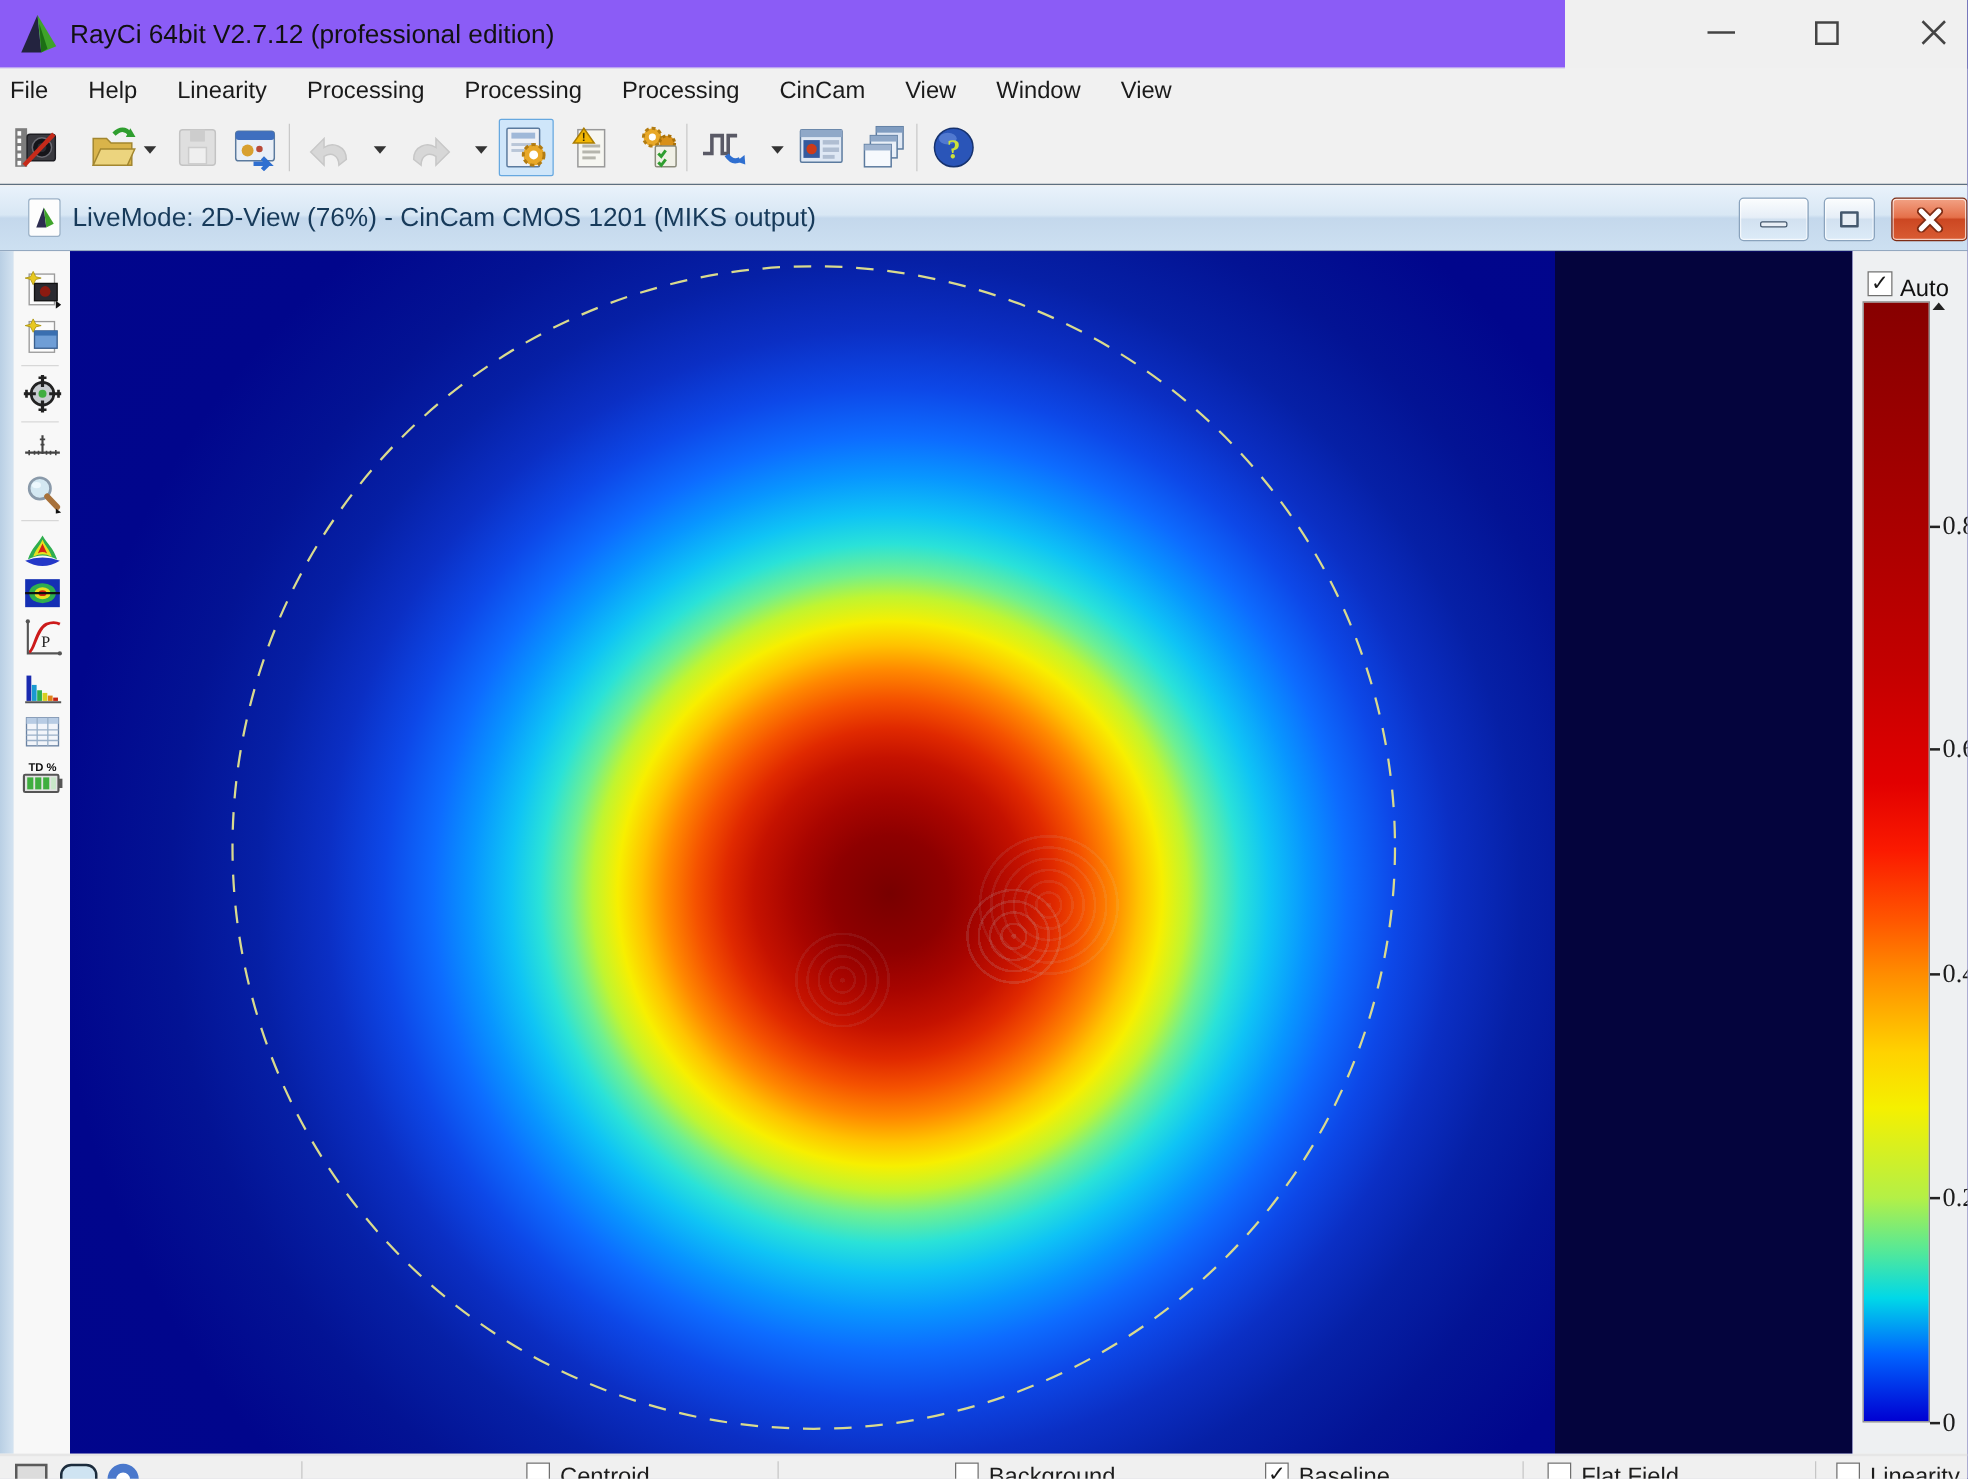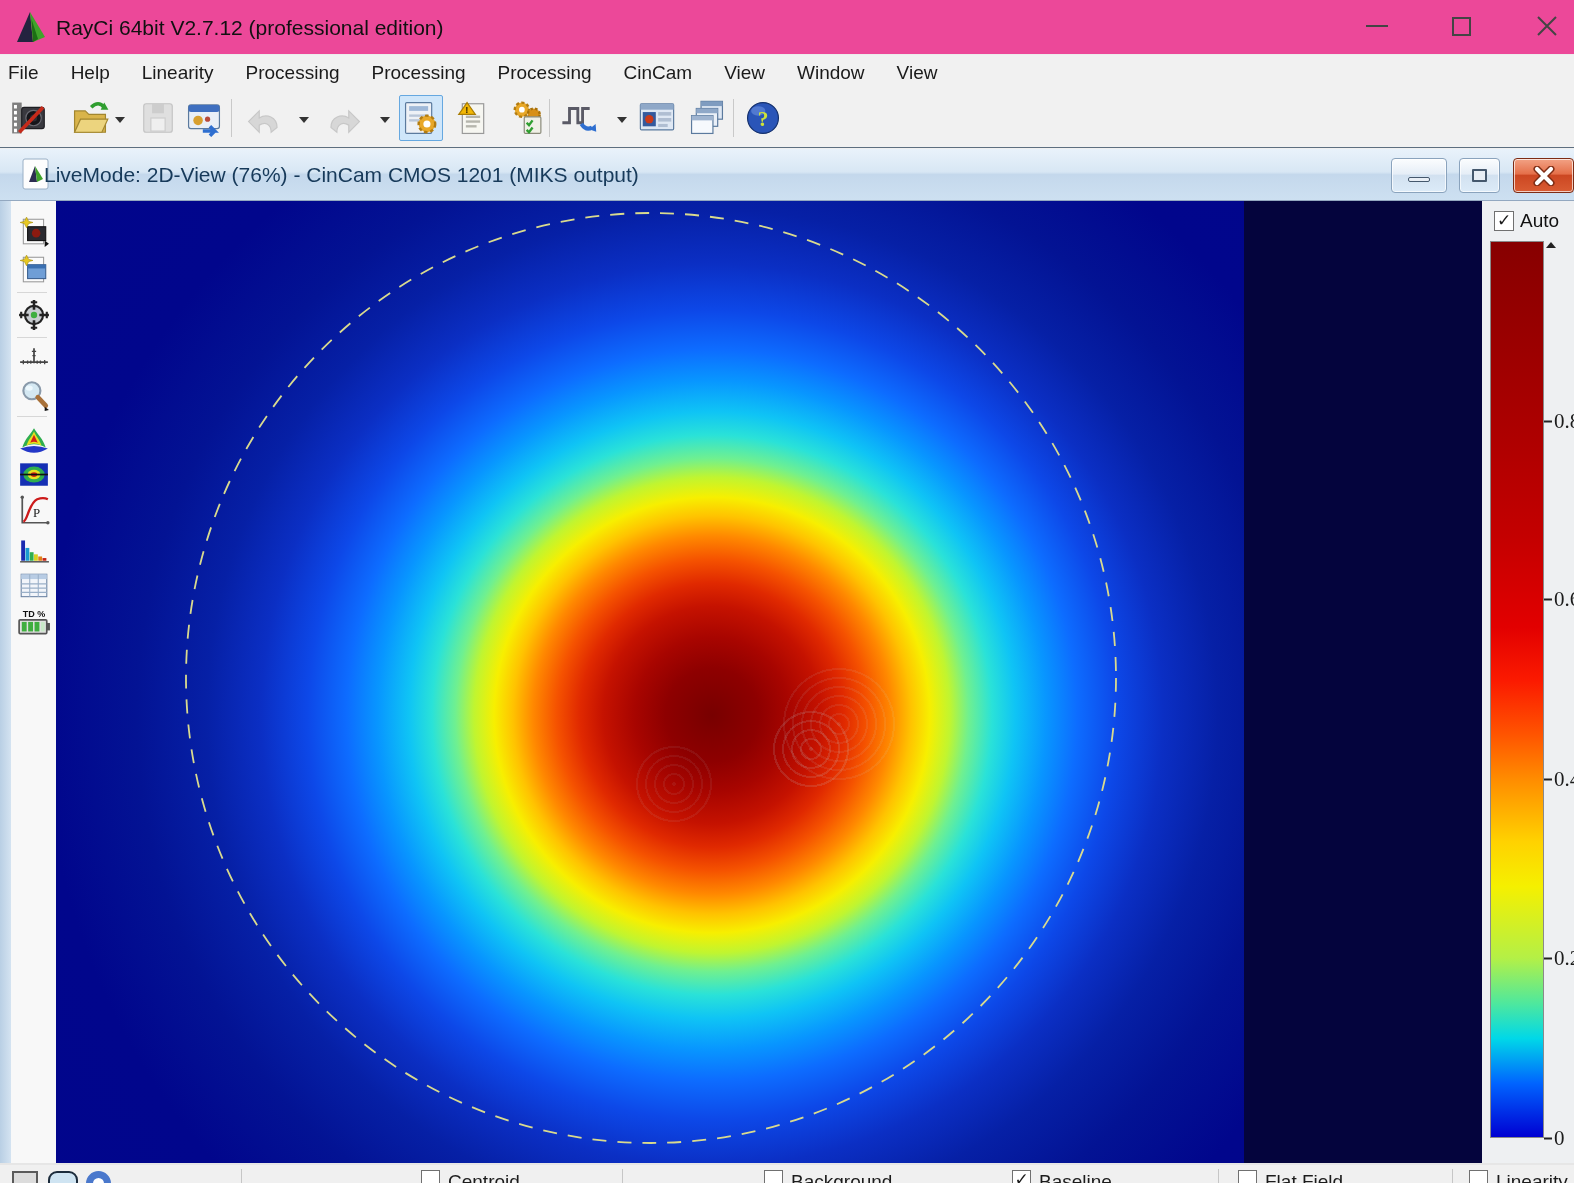--- a/index.html
+++ b/index.html
@@ -1,20 +1,20 @@
 <!DOCTYPE html>
 <html><head>
 <meta charset="utf-8">
 <style>
   * { margin:0; padding:0; box-sizing:border-box; }
   html,body { width:1574px; height:1183px; overflow:hidden; }
   body { position:relative; font-family:"Liberation Sans", sans-serif; background:#f0f0f0; }
 
   
-  .titlebar { position:absolute; left:0; top:0; width:1574px; height:55px; background:#ec4899; border-bottom:1px solid #ececec; }
+  .titlebar { position:absolute; left:0; top:0; width:1252px; height:55px; background:#8b5cf6; border-bottom:1px solid #ececec; }
   .app-logo { position:absolute; left:14px; top:9px; width:34px; height:36px; }
   .app-title { position:absolute; left:56px; top:0; height:55px; line-height:55px; font-size:21px; color:#111; white-space:nowrap; }
   .wbtn { position:absolute; top:0; width:62px; height:52px; display:flex; align-items:center; justify-content:center; }
   .wbtn-min { left:1346px; } .wbtn-max { left:1430px; } .wbtn-close { left:1516px; }
   .glyph-min { width:22px; height:2px; background:#444; }
   .glyph-max { width:19px; height:19px; border:2px solid #444; }
 
   
   .menubar { position:absolute; left:0; top:55px; width:1574px; height:36px; background:#f1f1f1; display:flex; align-items:center; }
   .menu-item { padding:0 16px; font-size:19px; color:#1a1a1a; line-height:36px; cursor:default; }
@@ -26,21 +26,21 @@
   .tbtn.sel { border:1px solid #66a8e0; background:#cfe6fa; border-radius:2px; }
   .tbtn.disabled { opacity:.55; filter:grayscale(1); }
   .tsep { position:absolute; top:8px; width:1px; height:38px; background:#c9c9c9; }
   .drop { position:absolute; top:26px; width:0; height:0; border-left:5px solid transparent; border-right:5px solid transparent; border-top:6px solid #333; }
 
   
   .child { position:absolute; left:0; top:147px; width:1574px; height:1036px; background:#f0f0f0; border-top:1px solid #5d6f80; }
   .child-titlebar { position:absolute; left:0; top:1px; width:1574px; height:52px;
      background:linear-gradient(#e9f2fb, #d8e7f4 45%, #c4d8ec 50%, #cde0f1); border-bottom:1px solid #93a8c0; }
   .child-icon { position:absolute; left:22px; top:9px; width:27px; height:32px; }
-  .child-title { position:absolute; left:44px; top:0; height:52px; line-height:52px; font-size:21px; color:#173a5a; white-space:nowrap; }
+  .child-title { position:absolute; left:58px; top:0; height:52px; line-height:52px; font-size:21px; color:#173a5a; white-space:nowrap; }
   .cbtn { position:absolute; top:9px; height:35px; border-radius:4px; border:1px solid #8aa3bd;
      background:linear-gradient(#fbfdfe, #e6eef7 45%, #d2e1f0 50%, #dcebf8); display:flex; align-items:center; justify-content:center;
      box-shadow:inset 0 0 0 1px rgba(255,255,255,.7); }
   .cbtn-min { left:1391px; width:56px; } .cbtn-restore { left:1459px; width:41px; }
   .cbtn-close { left:1513px; width:61px; background:linear-gradient(#f2a castle) ; }
   .cbtn-close { background:linear-gradient(#f2a285, #e5704a 45%, #cc4722 50%, #d95c33); border:1px solid #7e2c14; }
   .gl-min { width:22px; height:5px; border-radius:2px; background:#e8eef5; border:1px solid #45586d; margin-top:8px; }
   .gl-restore { width:15px; height:13px; border:2px solid #45586d; background:#e8eef5; border-radius:1px; }
 
   
@@ -63,21 +63,21 @@
   .rip1 { left:713px; top:506px; width:84px; height:84px; }
   .rip2 { left:723px; top:463px; width:120px; height:120px; opacity:.35; }
   .rip3 { left:578px; top:543px; width:80px; height:80px; opacity:.3; }
   .dark-band { position:absolute; left:1188px; top:0; width:238px; height:962px; background:#04043d; }
   .overlay-svg { position:absolute; left:0; top:0; }
 
   
   .scale { position:absolute; left:1482px; top:53px; width:92px; height:962px; background:#eef0f2; }
   .auto-row { position:absolute; left:12px; top:9px; display:flex; align-items:center; }
   .chk { width:20px; height:20px; background:#fff; border:1px solid #707070; font-size:17px; line-height:18px; text-align:center; color:#1a1a1a; }
-  .auto-label { margin-left:6px; font-size:19px; color:#111; }
+  .auto-label { margin-left:6px; font-size:19px; color:#111;margin-top:11px; }
   .scale-arrow { position:absolute; left:64px; top:41px; width:0; height:0; border-left:5px solid transparent; border-right:5px solid transparent; border-bottom:6px solid #222; }
   .colorbar { position:absolute; left:8px; top:40px; width:54px; height:897px; border:1px solid #8a8a8a;
     background:linear-gradient(#870000 0%, #9c0000 12%, #ae0000 22%, #c40000 33%, #e20000 43%,
       #fb1a00 49%, #ff5400 55%, #ff8c00 60%, #ffd200 67%, #f5f000 72%,
       #b4f046 80%, #50e89c 85%, #00d8e8 89%, #0064ff 94%, #0000d2 100%); }
   .tick { position:absolute; left:62px; transform:translateY(-50%); display:flex; align-items:center; }
   .tick-dash { width:8px; height:2px; background:#222; }
   .tick-label { margin-left:2px; font-family:"Liberation Serif", serif; font-size:21px; color:#1c1c1c; white-space:nowrap; }
 
   

